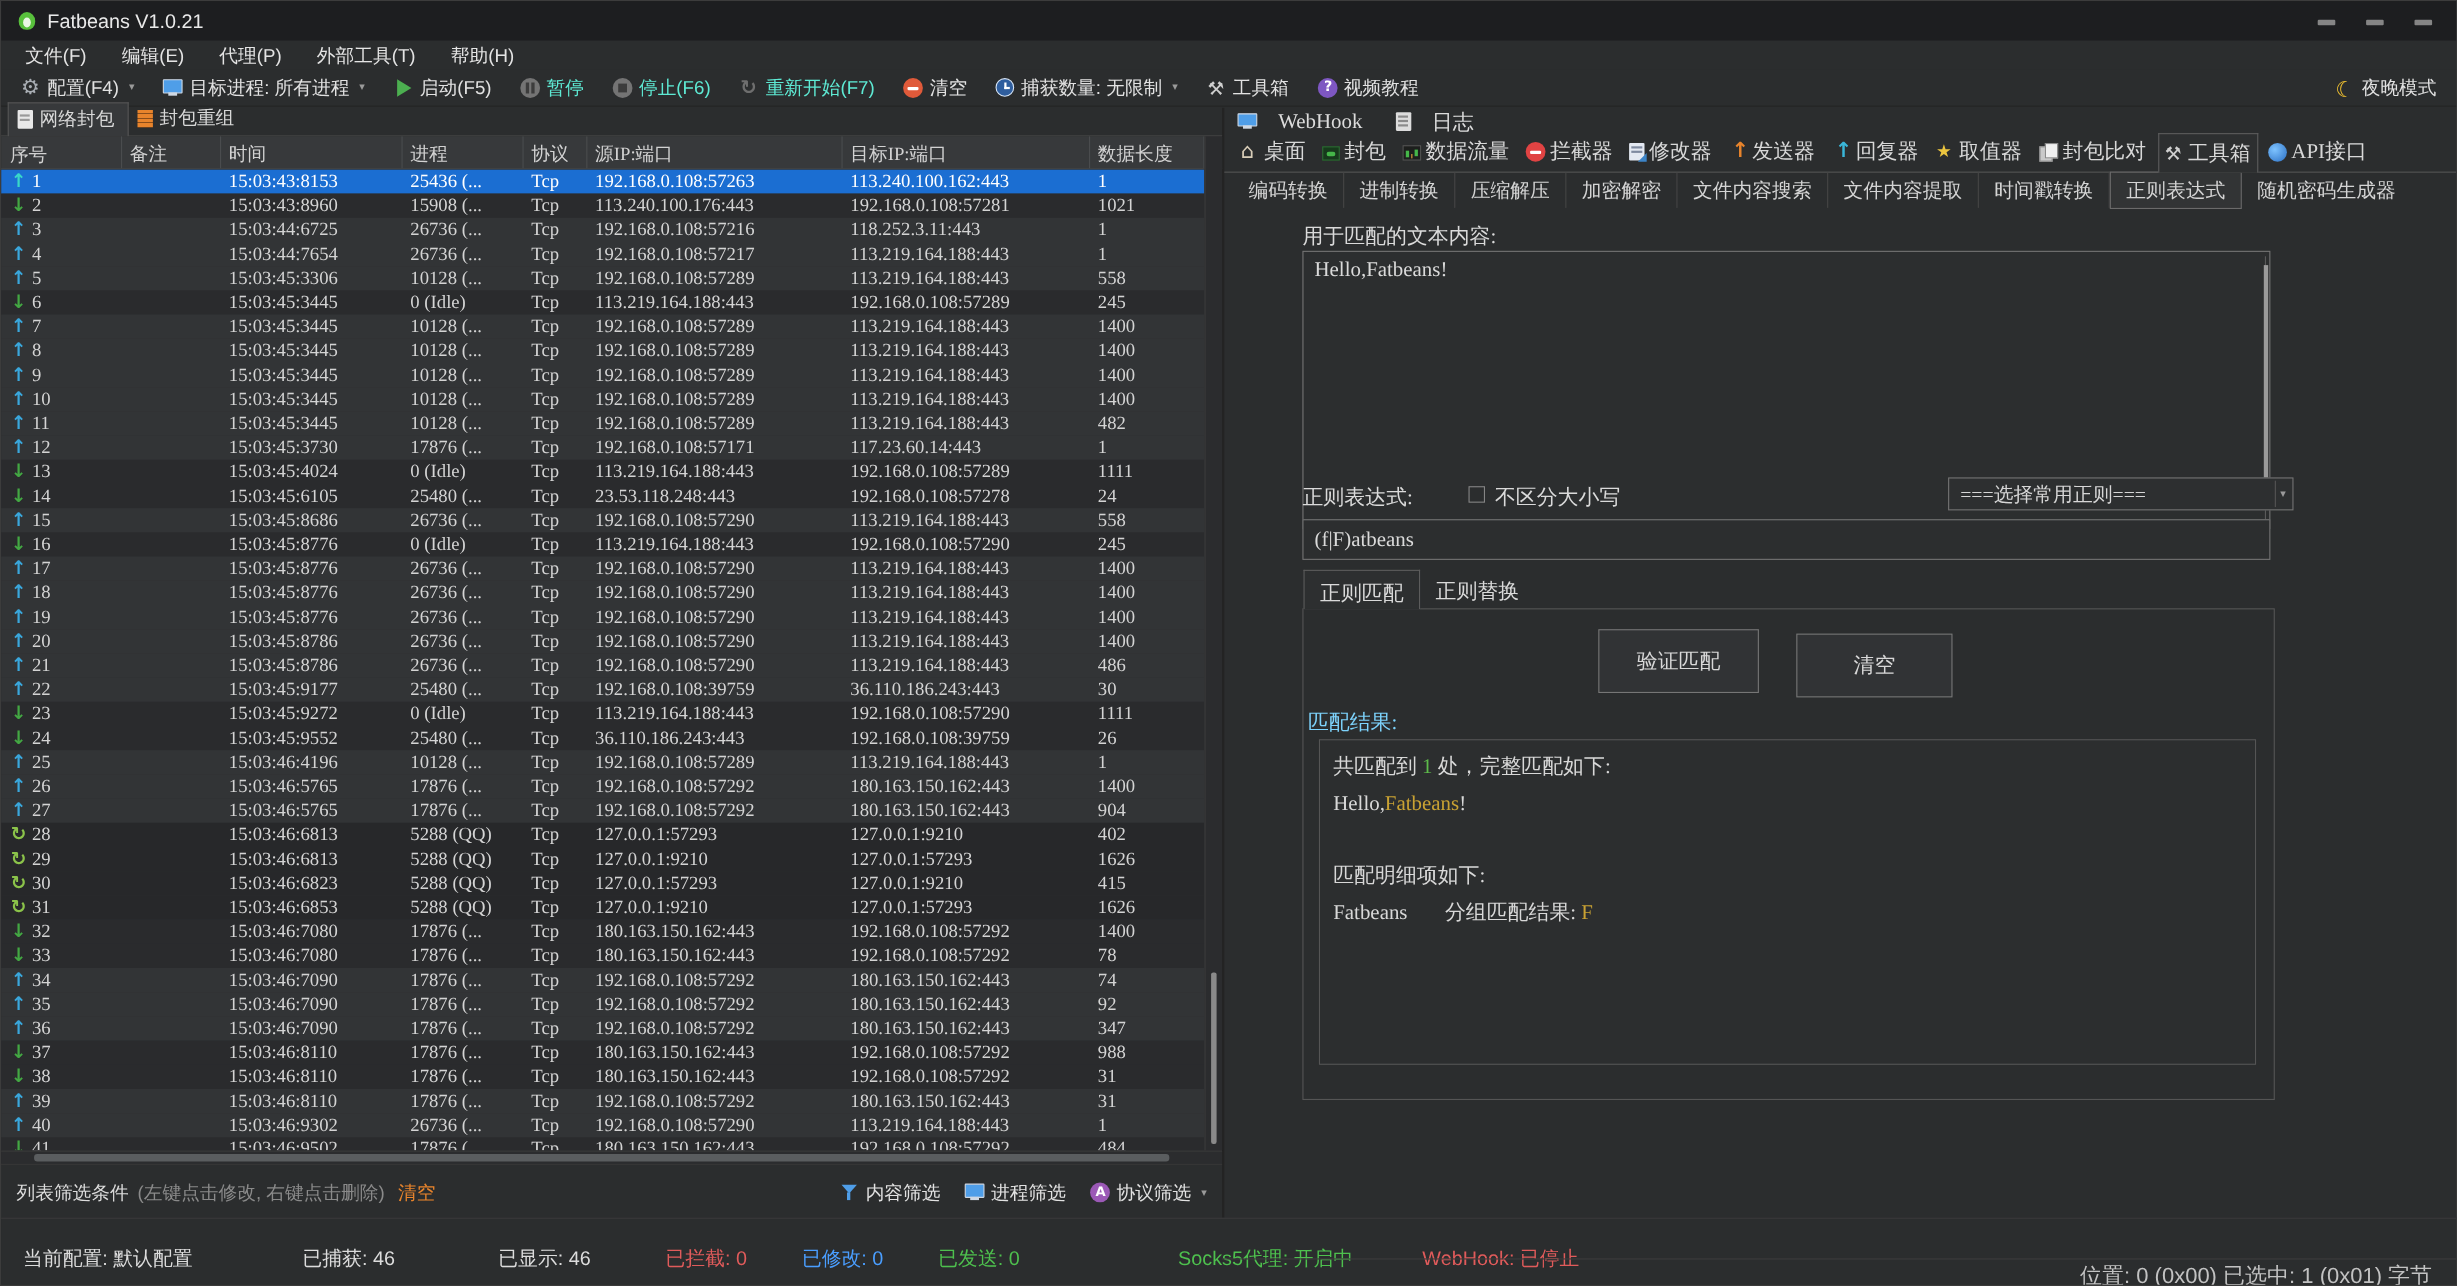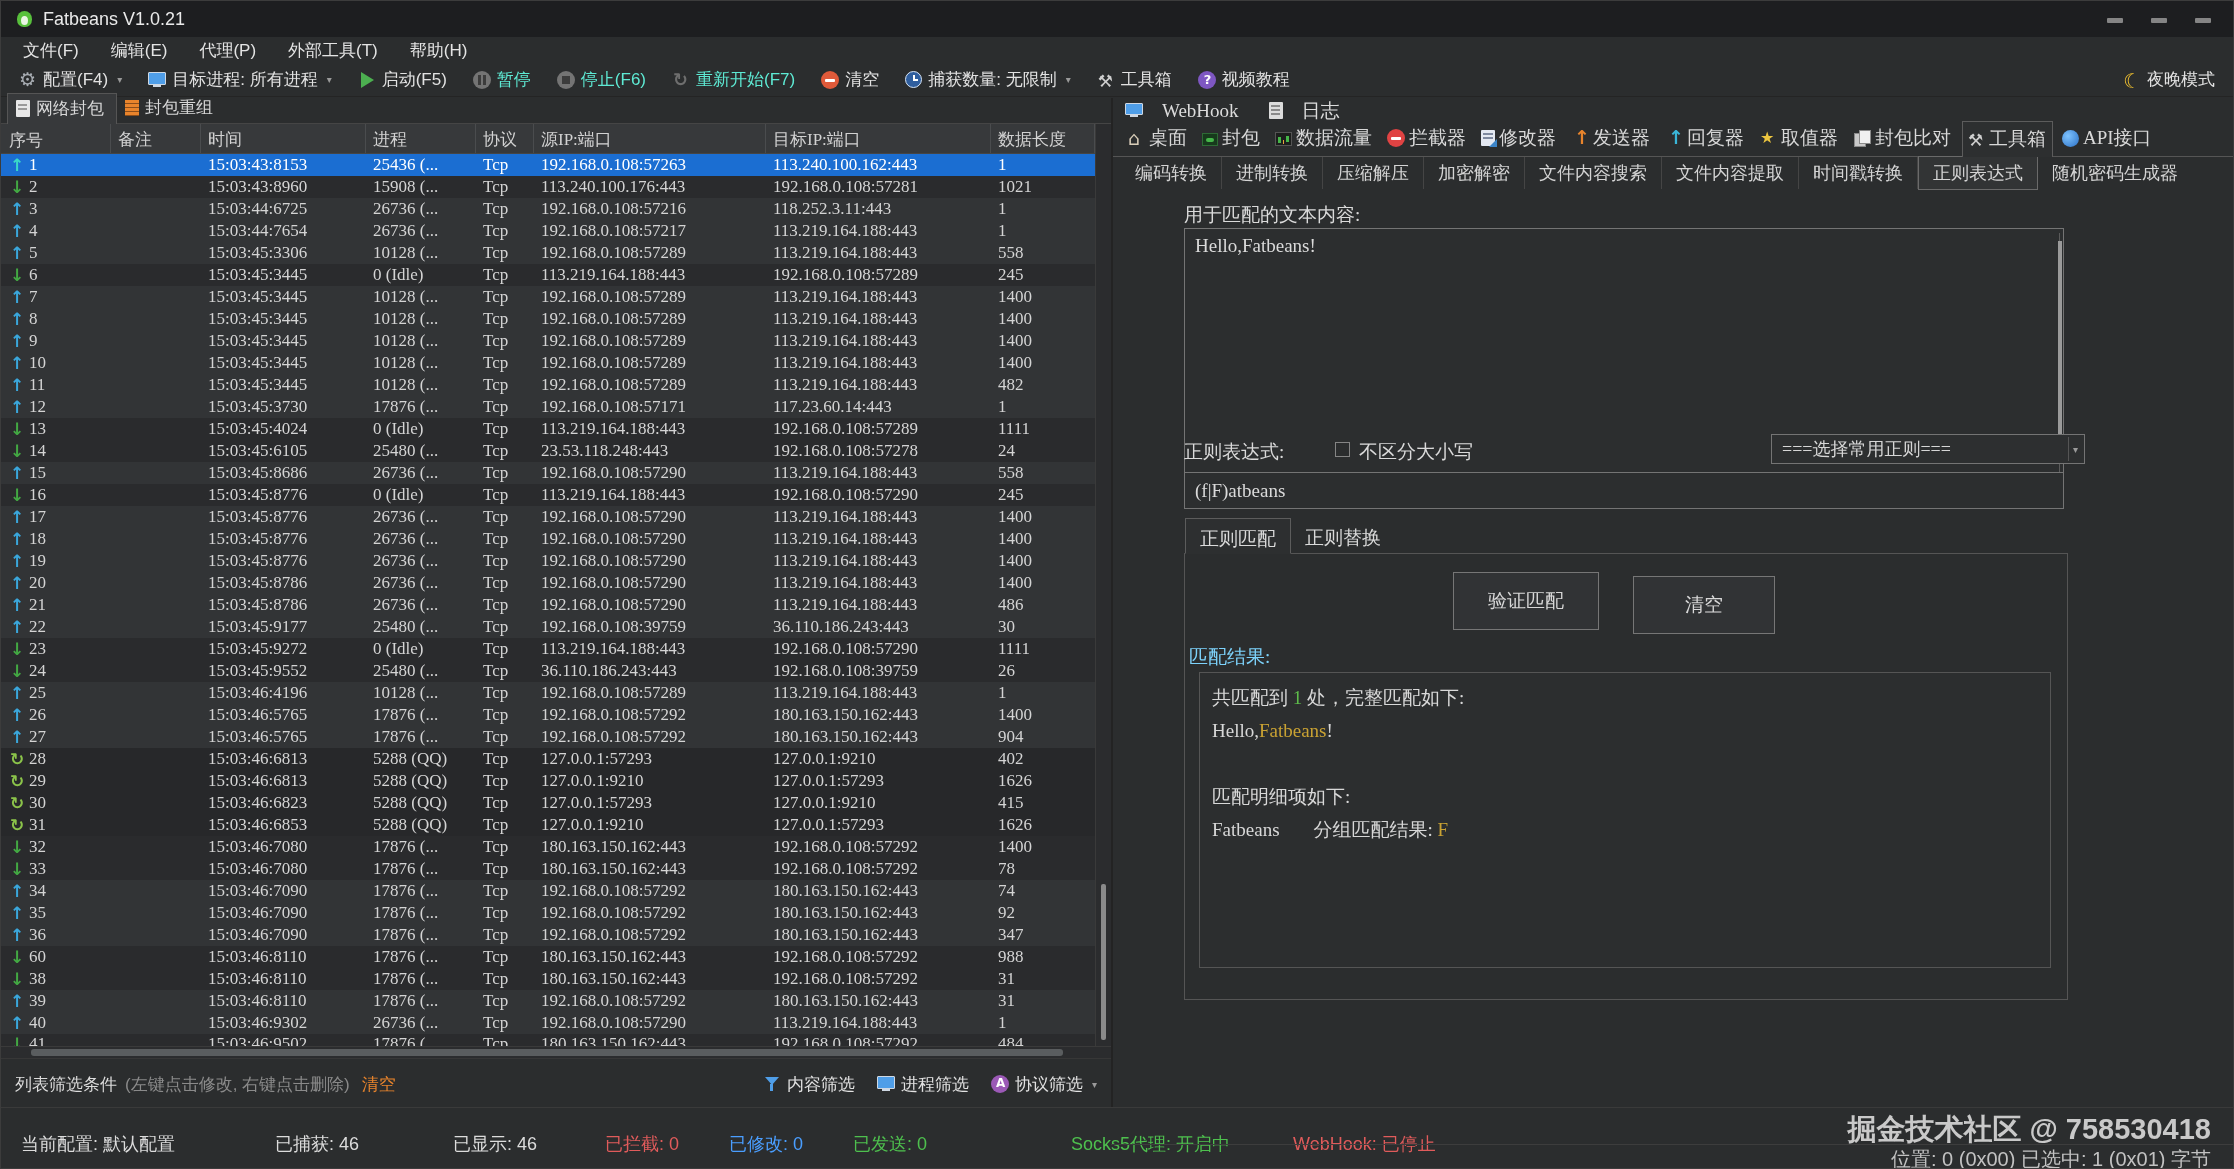--- a/index.html
+++ b/index.html
@@ -730,21 +730,21 @@
             <div class="tc c2">15:03:46:7090</div>
             <div class="tc c3">17876 (...</div>
             <div class="tc c4">Tcp</div>
             <div class="tc c5">192.168.0.108:57292</div>
             <div class="tc c6">180.163.150.162:443</div>
             <div class="tc c7">347</div>
           </div>
           <div class="trow dir-down">
             <div class="tc c0">
               <span class="dir-ico down">↓</span>
-              <span>60</span>
+              <span>37</span>
             </div>
             <div class="tc c1"></div>
             <div class="tc c2">15:03:46:8110</div>
             <div class="tc c3">17876 (...</div>
             <div class="tc c4">Tcp</div>
             <div class="tc c5">180.163.150.162:443</div>
             <div class="tc c6">192.168.0.108:57292</div>
             <div class="tc c7">988</div>
           </div>
           <div class="trow dir-down">
@@ -951,19 +951,18 @@
         <span class="foot-item fc-white">当前配置: 默认配置</span>
         <span class="foot-item fc-white">已捕获: 46</span>
         <span class="foot-item fc-white">已显示: 46</span>
         <span class="foot-item fc-red">已拦截: 0</span>
         <span class="foot-item fc-blue">已修改: 0</span>
         <span class="foot-item fc-green">已发送: 0</span>
         <span class="foot-item fc-green">Socks5代理: 开启中</span>
         <span class="foot-item fc-red">WebHook: 已停止</span>
       </div>
     <div class="foot-right">
-      <div class="community">掘金技术社区 @ 758530418</div>
       <div class="foot-divider"></div>
       <div class="position-info">位置: 0 (0x00)  已选中: 1 (0x01) 字节</div>
     </div>
   </div>
 
 </div>
 
 </body></html>

